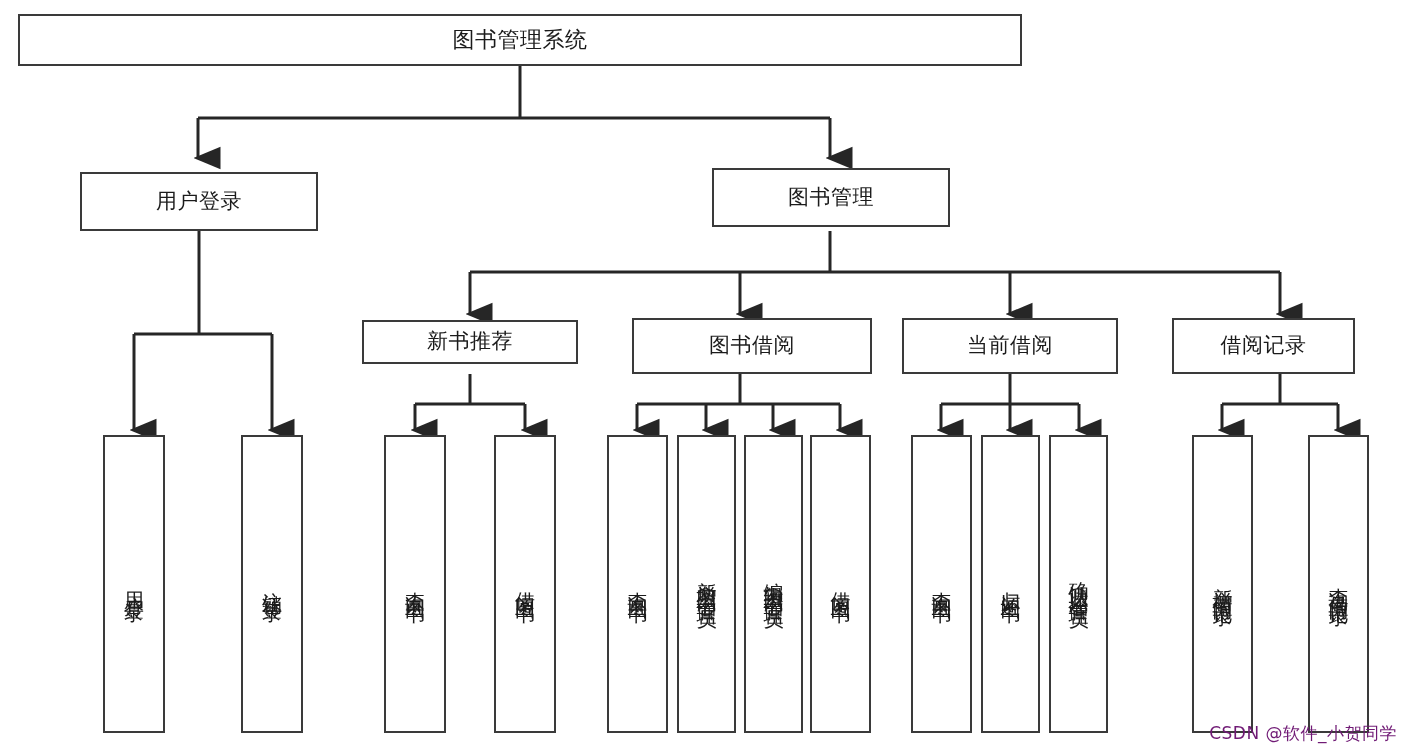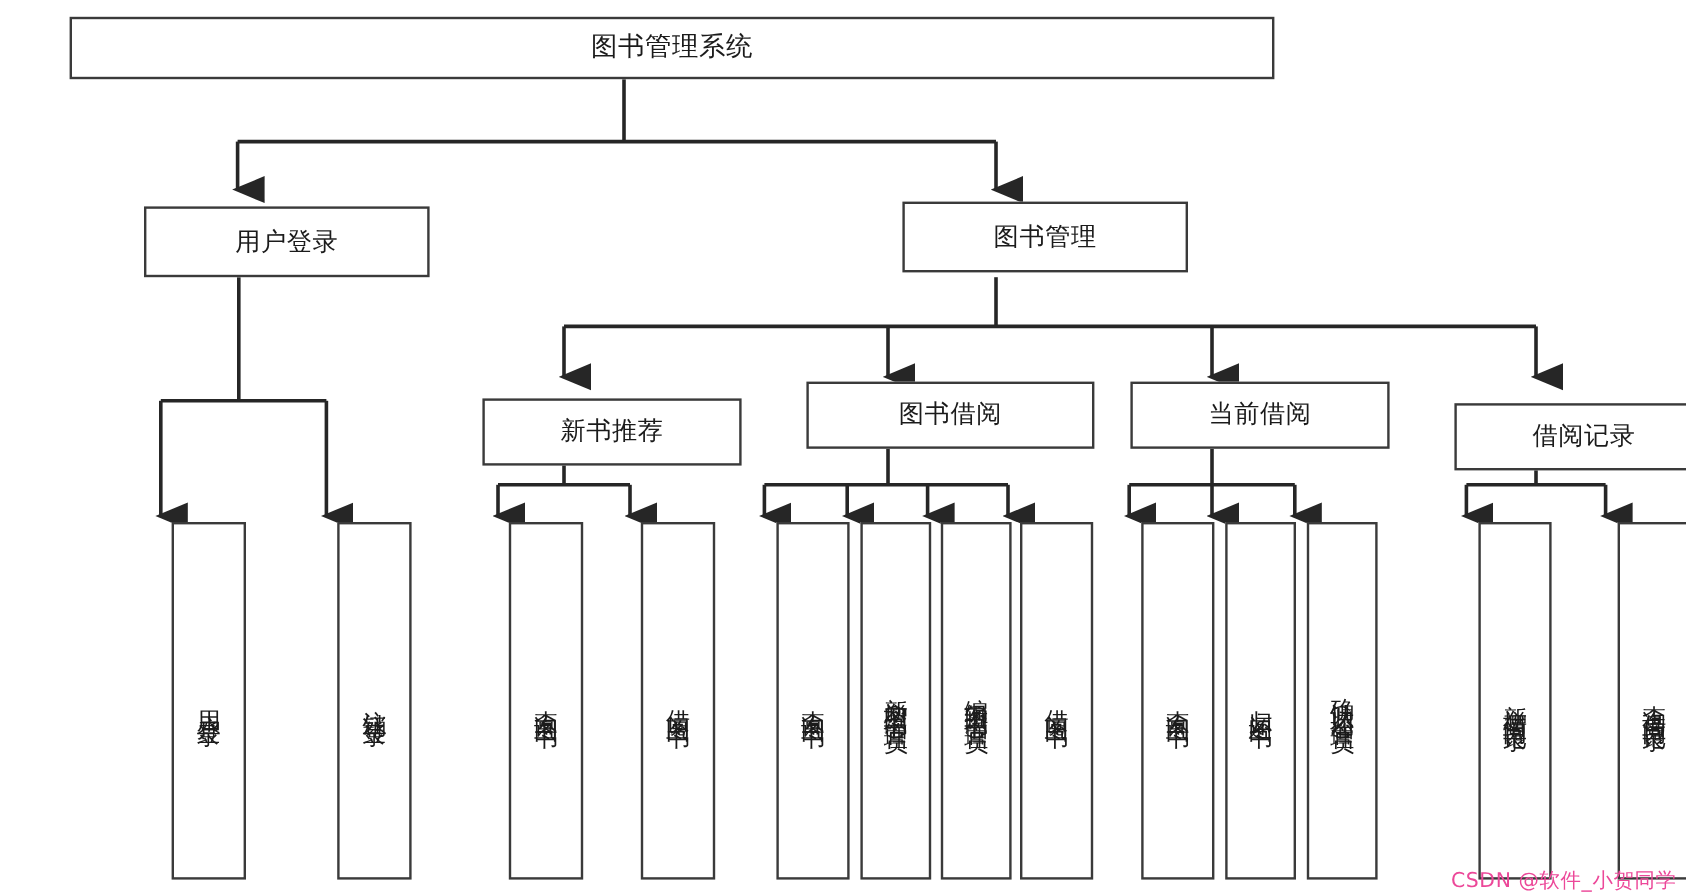--- a/index.html
+++ b/index.html
@@ -16,21 +16,20 @@
   
   .node{
     position:absolute;
     box-sizing:border-box;
     background:#ffffff;
     border:2.5px solid #3a3a3a;
     display:flex;
     align-items:center;
     justify-content:center;
     color:#1b1b1b;
-    margin-left:40px;
   }
   .node.h{            
     font-size:21px;
     line-height:1.2;
     letter-spacing:.5px;
   }
   .node.root{ font-size:22px; }
 
   
   .node.v{
@@ -48,21 +47,21 @@
     text-orientation:upright;
     display:block;
   }
 
   
   #watermark{
     position:absolute;
     right:8px;
     bottom:2px;
     font-size:17px;
-    color:#ec4899;
+    color:#701a75;
     letter-spacing:.5px;
     white-space:nowrap;
     font-family:"DejaVu Sans","Liberation Sans",sans-serif;
   }
 </style>
 </head>
 <body>
 
 <div id="diagram">
 
@@ -115,27 +114,27 @@
       <path d="M 1338 404 L 1338 430" marker-end="url(#arrow)"></path>
     </g>
   </svg>
 
   <div class="node h root" style="left:18px;top:14px;width:1004px;height:52px;">图书管理系统</div>
 
   <div class="node h" style="left:80px;top:172px;width:238px;height:59px;">用户登录</div>
 
   <div class="node h" style="left:712px;top:168px;width:238px;height:59px;">图书管理</div>
 
-  <div class="node h" style="left:362px;top:332px;width:216px;height:56px;">新书推荐</div>
+  <div class="node h" style="left:362px;top:320px;width:216px;height:44px;">新书推荐</div>
 
   <div class="node h" style="left:632px;top:318px;width:240px;height:56px;">图书借阅</div>
 
   <div class="node h" style="left:902px;top:318px;width:216px;height:56px;">当前借阅</div>
 
-  <div class="node h" style="left:1172px;top:336px;width:216px;height:56px;">借阅记录</div>
+  <div class="node h" style="left:1172px;top:318px;width:183px;height:56px;">借阅记录</div>
 
   <div class="node v" style="left:103px;top:435px;width:62px;height:298px;">
     <span class="vtext">用户登录</span>
   </div>
 
   <div class="node v" style="left:241px;top:435px;width:62px;height:298px;">
     <span class="vtext">注销登录</span>
   </div>
 
   <div class="node v" style="left:384px;top:435px;width:62px;height:298px;">

